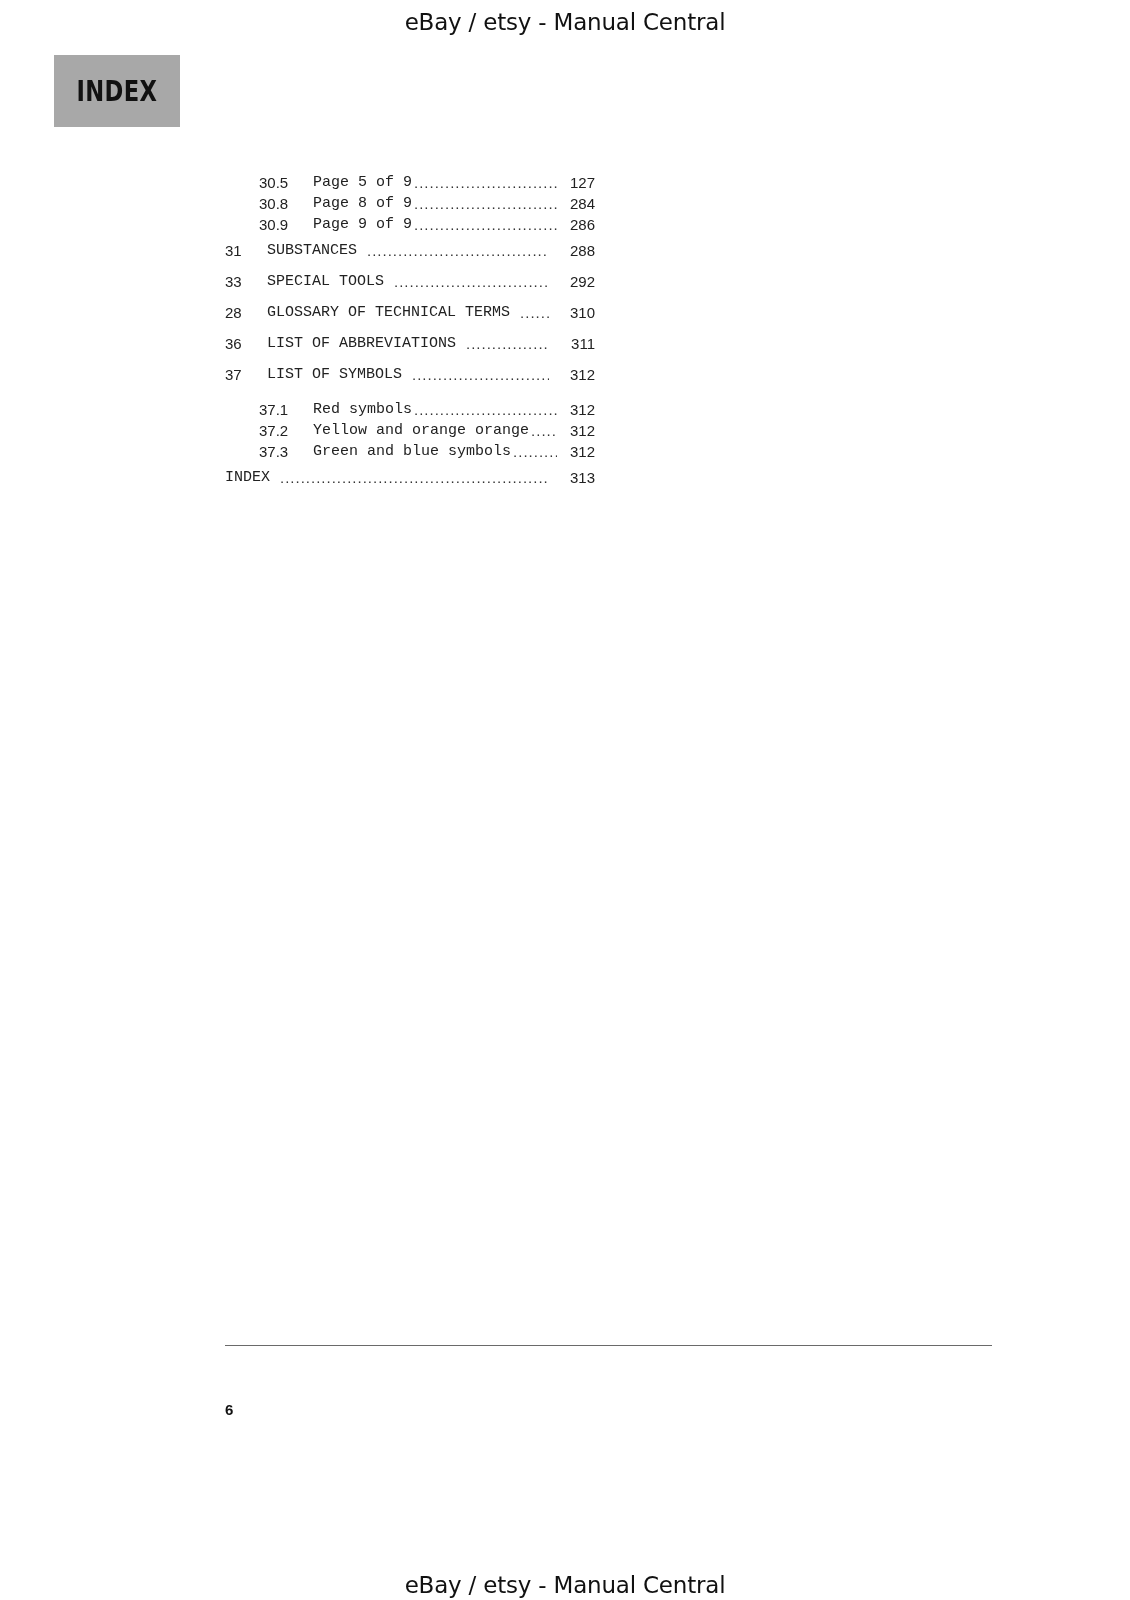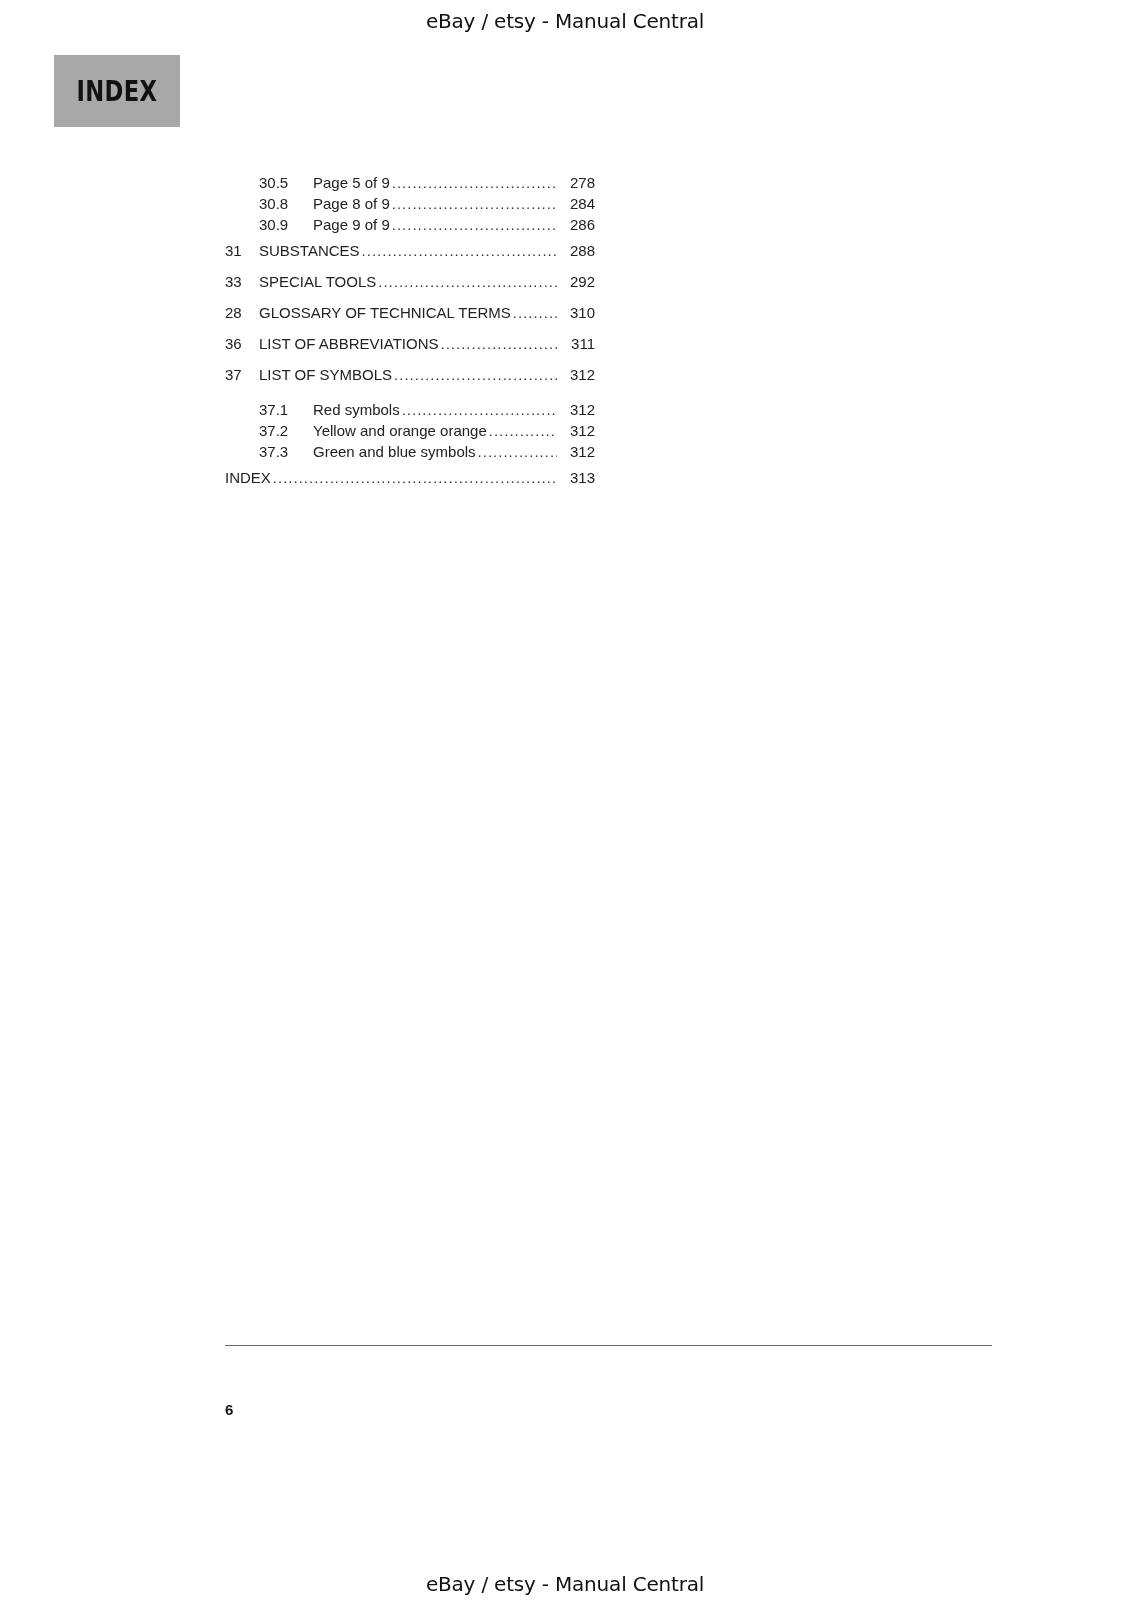--- a/index.html
+++ b/index.html
@@ -2,39 +2,39 @@
 <html><head>
 <meta charset="utf-8">
 <style>
   html, body { margin: 0; padding: 0; }
   body {
     width: 1130px; height: 1600px; background: #ffffff; position: relative; overflow: hidden;
     font-family: "Liberation Sans", sans-serif; color: #1a1a1a;
   }
   .watermark {
     position: absolute; left: 0; width: 1130px; text-align: center;
-    font-family: "DejaVu Sans", sans-serif; font-size: 20px; color: #111; letter-spacing: -0.2px;
+    font-family: "DejaVu Sans", sans-serif; font-size: 23px; color: #111; letter-spacing: -0.2px;
   }
   .watermark.top { top: 9px; }
   .watermark.bottom { top: 1572px; }
   .index-tab {
     position: absolute; left: 54px; top: 55px; width: 126px; height: 72px;
     background: #a8a8a8; display: flex; align-items: center; justify-content: center;
   }
   .index-tab span {
     font-family: "DejaVu Sans", sans-serif; font-weight: bold; font-size: 29px; color: #111;
     transform: scaleX(0.78); display: inline-block; letter-spacing: 0.5px;
   }
   .toc { position: absolute; left: 225px; top: 172px; width: 370px; font-size: 15px; color: #222; }
   .row { display: flex; align-items: flex-start; height: 21px; line-height: 21px; white-space: nowrap; }
-  .row.chapter { height: 31px; line-height: 31px; }
+  .row.chapter { height: 31px; line-height: 31px; gap: 8px; }
   .row .num { display: inline-block; flex: none; }
   .row.sub .num { margin-left: 34px; width: 54px; }
   .row.chapter .num { width: 34px; }
-  .row .title { flex: none; }
+  .row .title { flex: none; font-family: Liberation Mono, monospace; }
   .row .leader {
     flex: 1 1 auto; overflow: hidden; margin: 0 8px 0 2px; color: #333; letter-spacing: 1px;
   }
   .row .leader::before { content: "......................................................................................................................................"; }
   .row .page { flex: none; width: 30px; text-align: right; }
   .gap { height: 9px; }
   .rule { position: absolute; left: 225px; top: 1345px; width: 767px; height: 0; border-top: 1.5px solid #6a6a6a; }
   .page-number { position: absolute; left: 225px; top: 1401px; font-size: 15px; font-weight: bold; color: #111; }
 </style>
 </head>
@@ -44,21 +44,21 @@
 
 <div class="index-tab">
   <span>INDEX</span>
 </div>
 
 <div class="toc">
   <div class="row sub">
     <span class="num">30.5</span>
     <span class="title">Page 5 of 9</span>
     <span class="leader"></span>
-    <span class="page">278</span>
+    <span class="page">127</span>
   </div>
   <div class="row sub">
     <span class="num">30.8</span>
     <span class="title">Page 8 of 9</span>
     <span class="leader"></span>
     <span class="page">284</span>
   </div>
   <div class="row sub">
     <span class="num">30.9</span>
     <span class="title">Page 9 of 9</span>

